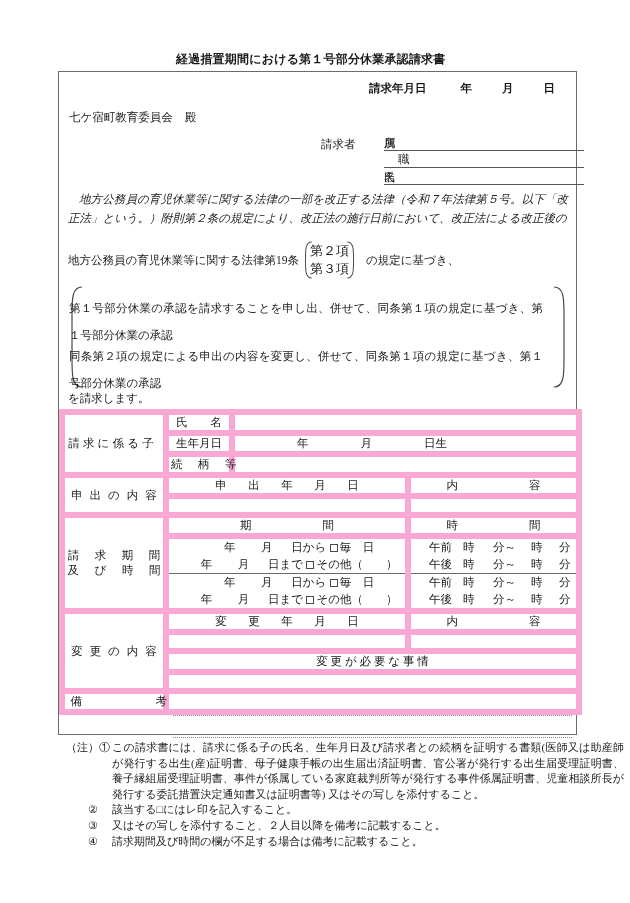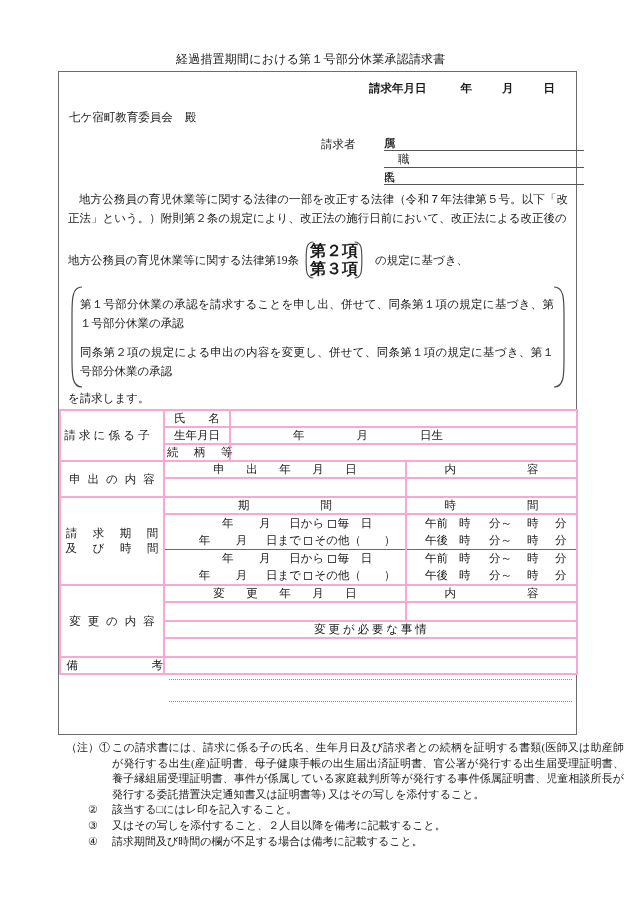--- a/index.html
+++ b/index.html
@@ -28,21 +28,21 @@
     top: 31px;
     font-size: 11.5px;
     letter-spacing: 0.2px;
     white-space: nowrap;
   }
   .doc-title {
     position: absolute;
     left: 176px;
     top: 51px;
     font-size: 12px;
-    font-weight: normal;
+    font-weight: bold;
     letter-spacing: 0.2px;
     white-space: nowrap;
   }
   
   .frame {
     position: absolute;
     left: 58px;
     top: 71px;
     width: 519px;
     height: 664px;
@@ -105,42 +105,41 @@
   .para {
     position: absolute;
     left: 9px;
     top: 118px;
     width: 500px;
     font-size: 11.5px;
     line-height: 19px;
     text-align: justify;
     text-justify: inter-character;
   }
-  .para .indent { padding-left: 11px; }
+  .para .indent { padding-left: 11px; font-style: italic; }
 
   .clause-line {
     position: absolute;
     left: 9px;
     top: 168px;
     font-size: 11.5px;
     white-space: nowrap;
   }
   .clause-pre { display: inline-block; vertical-align: middle; }
   .clause-post { display: inline-block; vertical-align: middle; padding-left: 6px;}
   .clause-brace {
     display: inline-block;
     vertical-align: middle;
     position: relative;
     padding: 2px 9px 2px 9px;
     margin: 0 2px;
   }
   .clause-brace .opts {
     line-height: 18px;
-    font-size: 16px;
-    font-weight: bold;
+    font-size: 13px;
   }
   .brace-svg {
     position: absolute;
     top: 0; left: 0;
     width: 100%;
     height: 100%;
     pointer-events: none;
   }
 
   
@@ -152,24 +151,24 @@
     height: 104px;
   }
   .choice-svg {
     position: absolute;
     left: 0; top: 0;
     width: 100%;
     height: 100%;
   }
   .choice-text {
     position: absolute;
-    left: 12px;
+    left: 1px;
     width: 474px;
     font-size: 11.5px;
-    line-height: 19px;
+    line-height: 27px;
     text-align: justify;
     text-justify: inter-character;
   }
   .choice-text.c1 { top: 10px; }
   .choice-text.c2 { top: 58px; }
 
   .closing {
     position: absolute;
     left: 9px;
     top: 319px;
@@ -181,21 +180,21 @@
   .tbl {
     position: absolute;
     left: 0px;
     top: 337px;
     width: 517px;
     border-collapse: collapse;
     font-size: 11.5px;
     table-layout: fixed;
   }
   .tbl td {
-    border: 2px solid #f9a8d4;
+    border: 6px solid #f9a8d4;
     padding: 0;
     height: 17px;
     vertical-align: middle;
     box-sizing: border-box;
   }
   .lbl {
     letter-spacing: 3.2px;
     text-indent: 3.2px;
     white-space: nowrap;
   }

